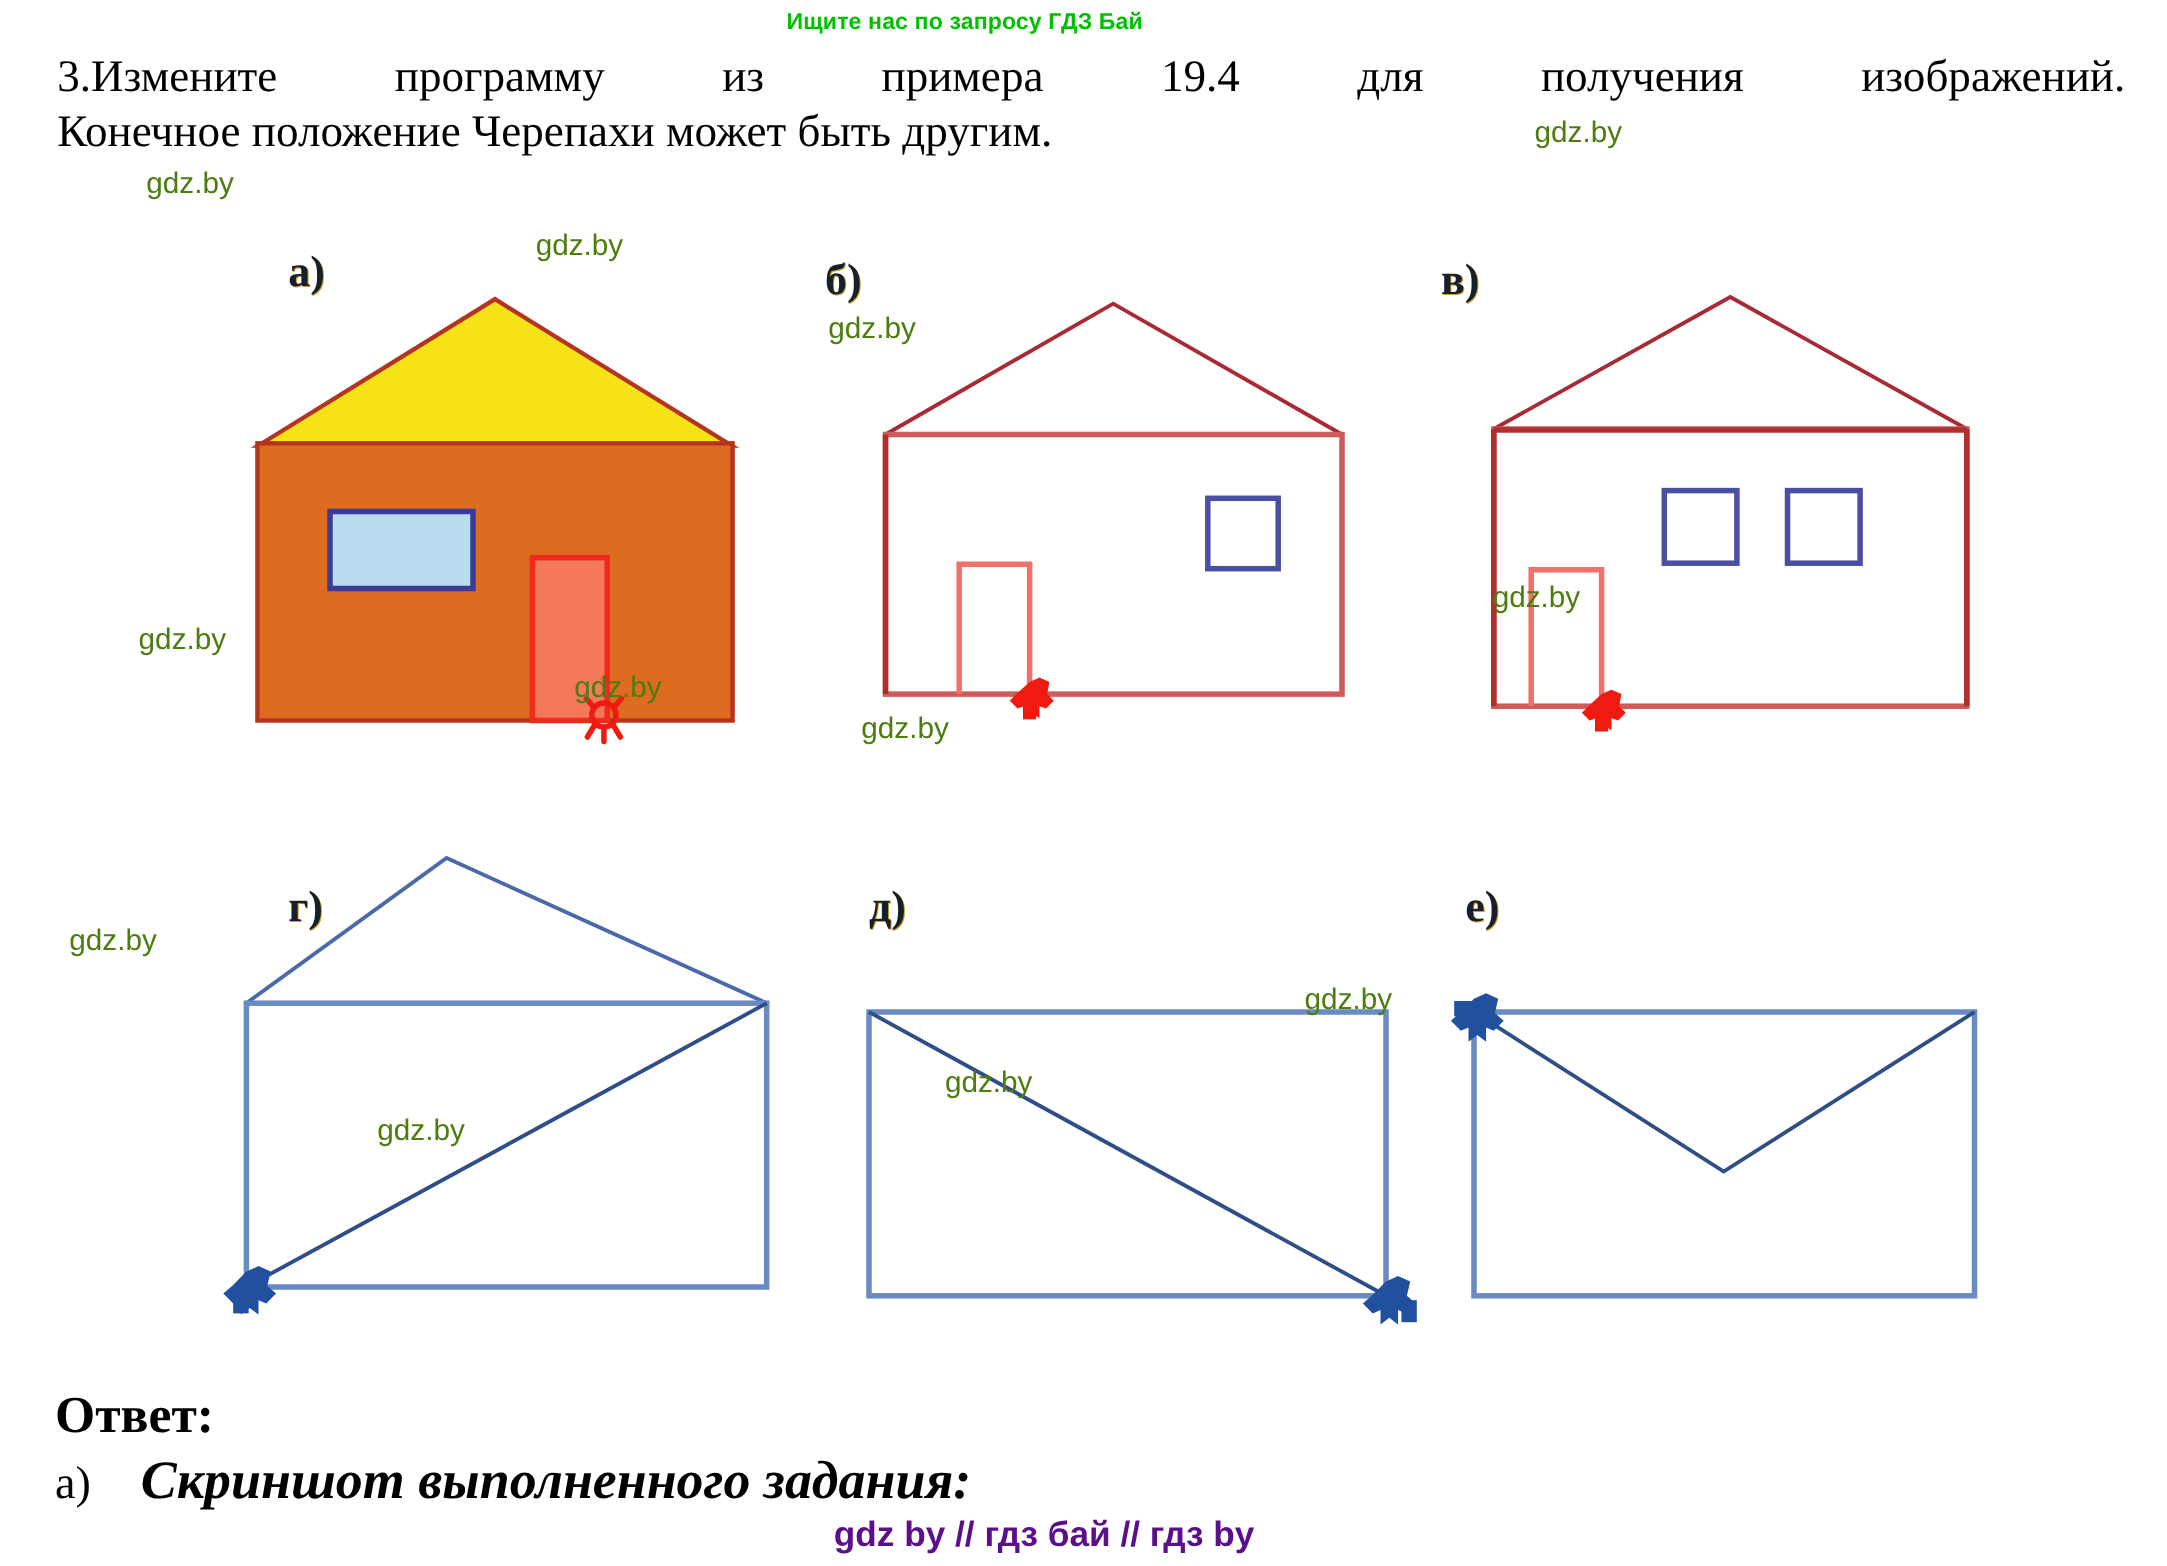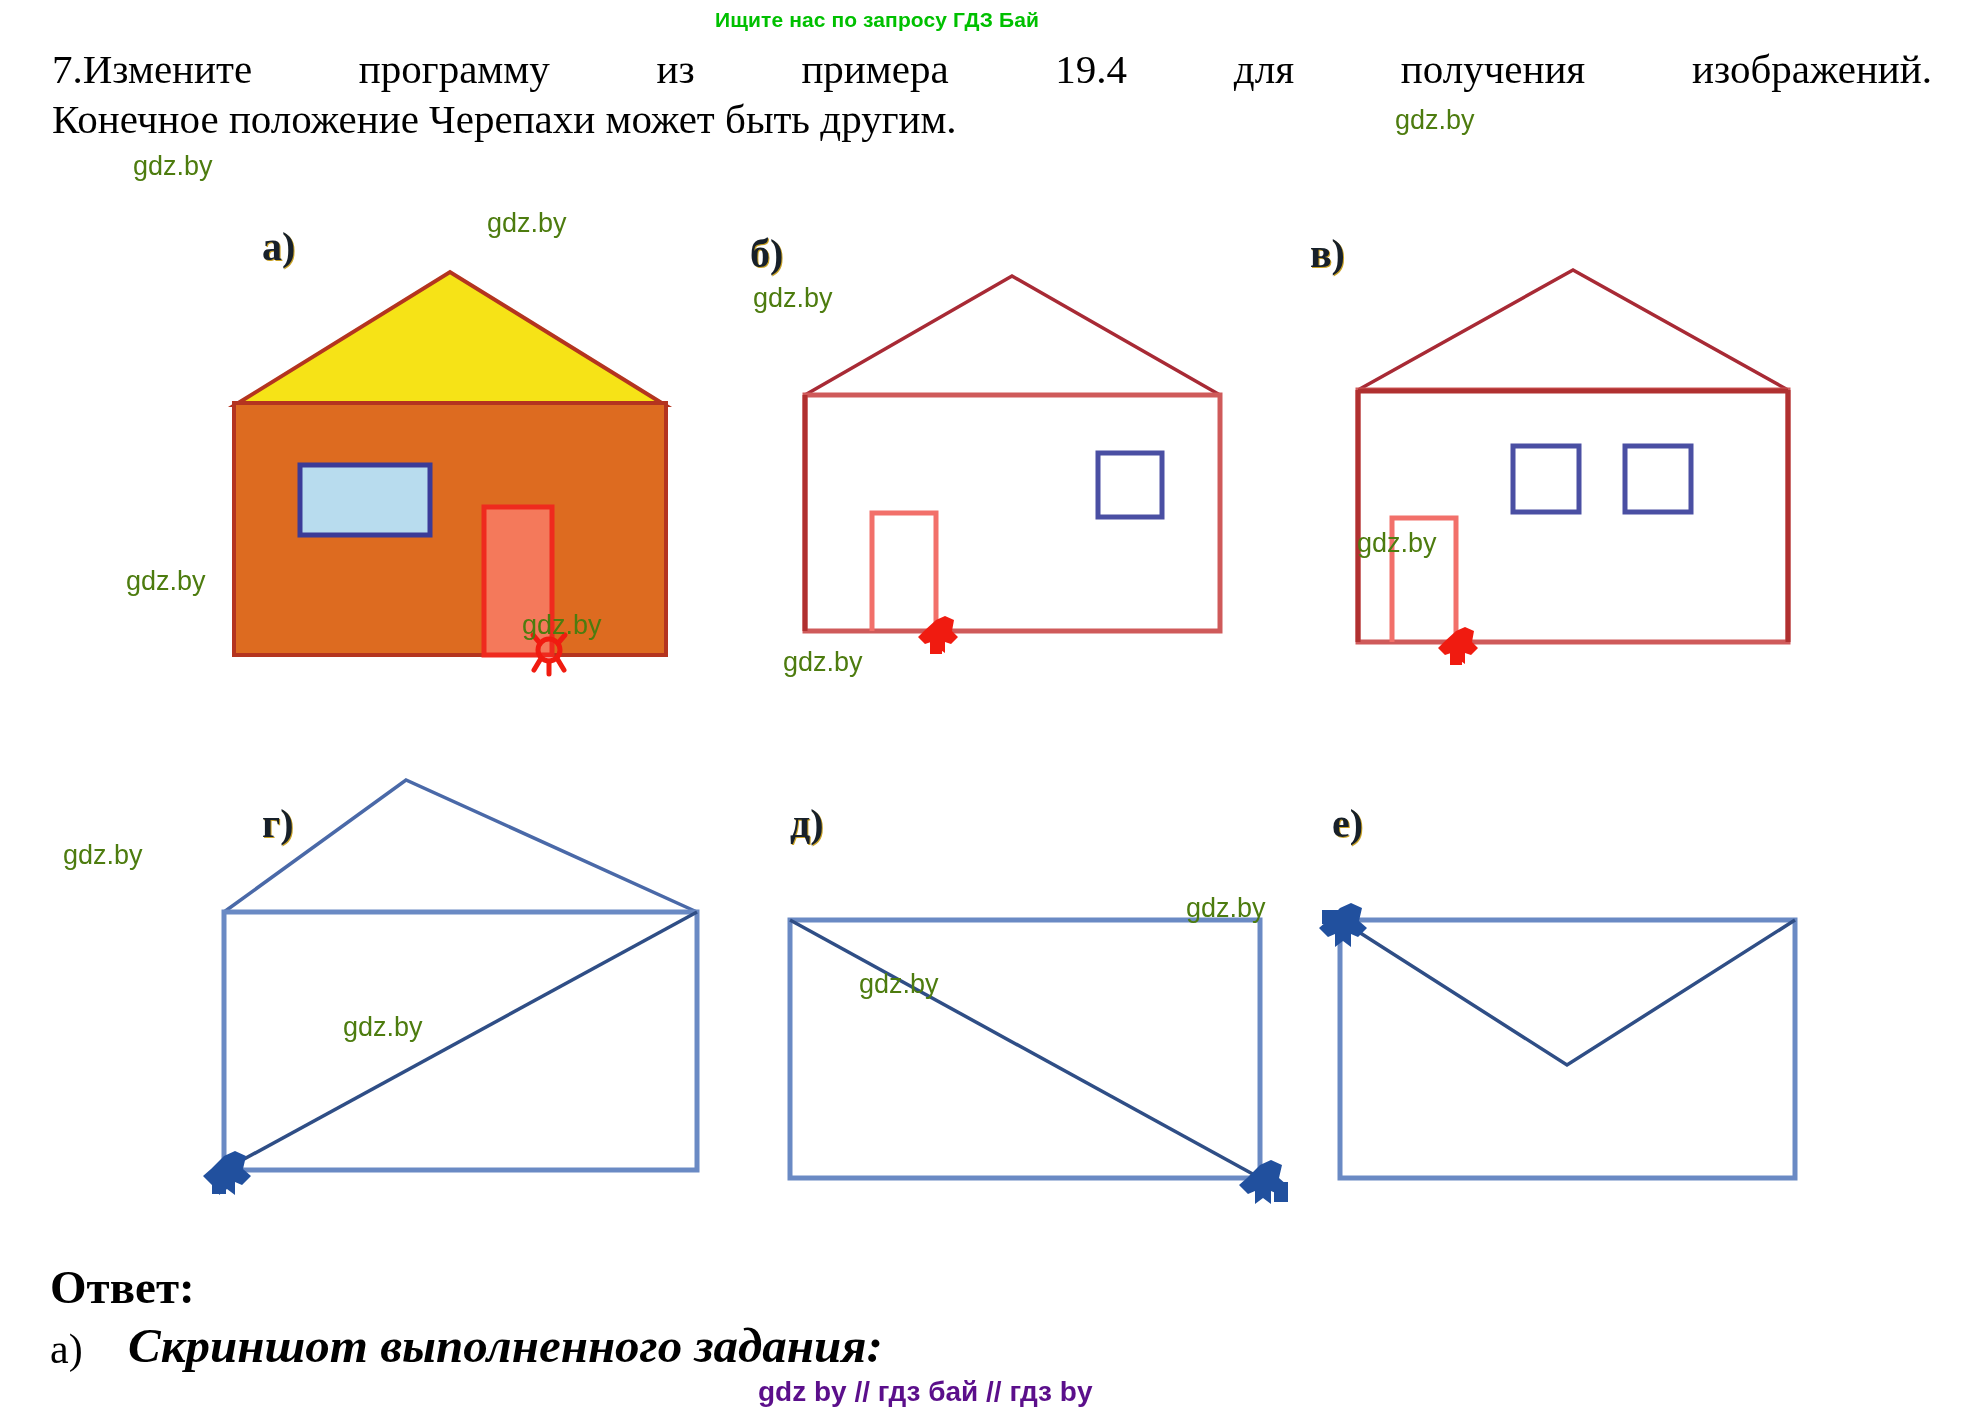--- a/index.html
+++ b/index.html
@@ -119,34 +119,34 @@
     font-size: 49px;
     color: #000;
     white-space: nowrap;
   }
   .footer-wm {
     position: absolute;
     left: 758px;
     top: 1376px;
     font-family: "Liberation Sans", sans-serif;
     font-weight: bold;
-    font-size: 28px;
+    font-size: 32px;
     color: #5b0f8b;
     white-space: nowrap;
   }
 </style>
 </head>
 <body>
 
 <div class="promo-bar">
   <span class="promo-text" style="color: rgb(0, 192, 0);">Ищите нас по запросу ГДЗ Бай</span>
 </div>
 
 <div class="task-block">
-  <span class="task-line task-line-1">7.Измените программу из примера 19.4 для получения изображений.</span>
+  <span class="task-line task-line-1">3.Измените программу из примера 19.4 для получения изображений.</span>
   <span class="task-line">Конечное положение Черепахи может быть другим.</span>
 </div>
 
 <div class="panel-letter" style="left:262px; top:223px;">а)</div>
 <div class="panel-letter" style="left:750px; top:230px;">б)</div>
 <div class="panel-letter" style="left:1310px; top:230px;">в)</div>
 <div class="panel-letter" style="left:262px; top:800px;">г)</div>
 <div class="panel-letter" style="left:790px; top:800px;">д)</div>
 <div class="panel-letter" style="left:1332px; top:800px;">е)</div>
 

